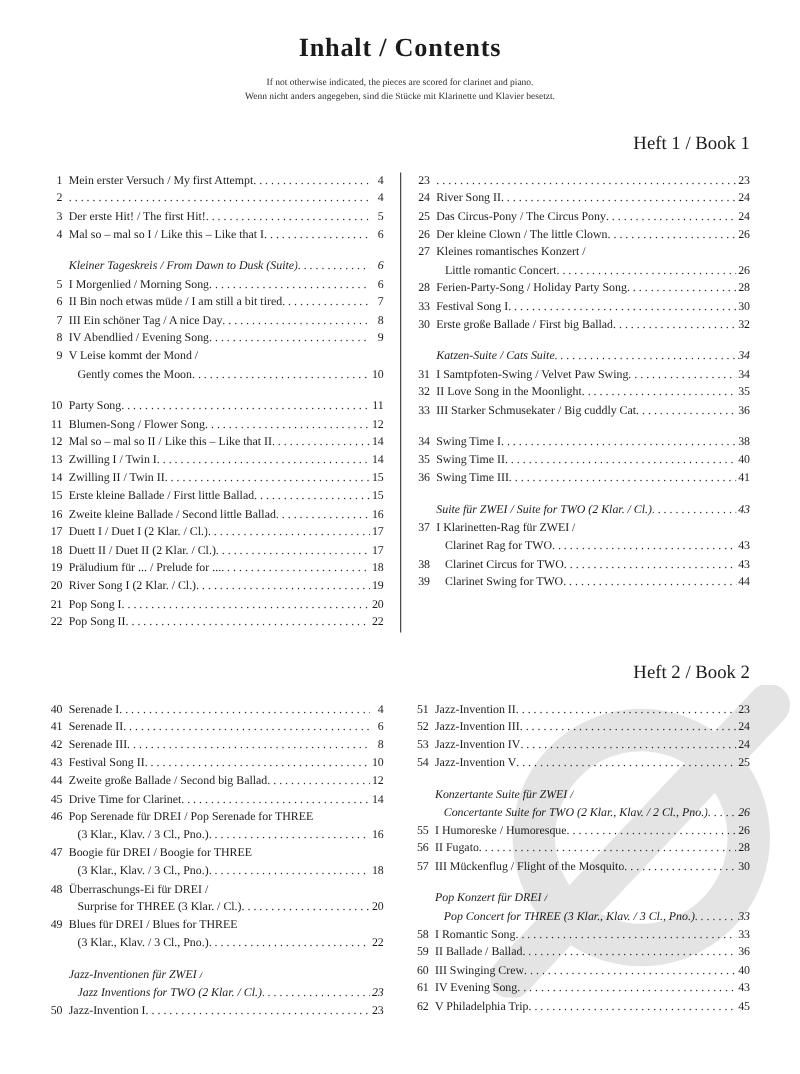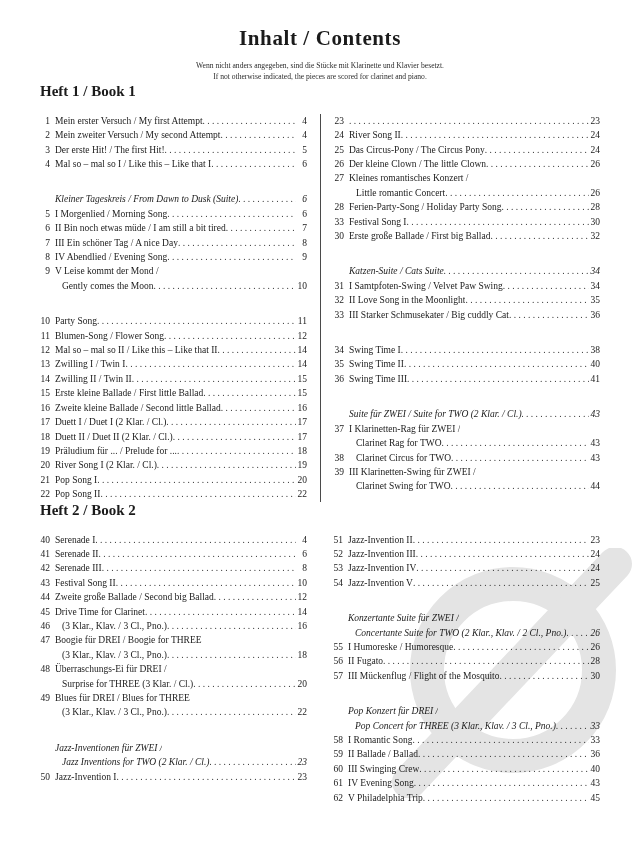--- a/index.html
+++ b/index.html
@@ -16,30 +16,30 @@
 
   .watermark {
     position: absolute; left: 385px; top: 548px;
     width: 250px; height: 250px; z-index: 0; pointer-events: none;
   }
 
   .header { text-align: center; }
   .title { font-size: 21px; font-weight: 600; letter-spacing: 0.6px; margin-bottom: 9px; }
   .note { font-size: 7.6px; line-height: 1.5; color: #2c2c2c; }
 
-  .book-title { text-align: left; font-size: 15px; font-weight: 700; margin-bottom: 14px; }
+  .book-title { text-align: right; font-size: 15px; font-weight: 400; margin-top: 24px; margin-bottom: 14px; }
 
   .cols { display: flex; align-items: stretch; }
   .col { width: 50%; min-width: 0; }
   .col:first-child { padding-right: 13px; }
   .col + .col { padding-left: 13px; }
   .cols.divided .col + .col { border-left: 1px solid #4a4a4a; }
 
   .entry { display: flex; font-size: 9.5px; line-height: 14.4px; }
-  .entry.gap { margin-top: 21px; }
+  .entry.gap { margin-top: 11px; }
   .entry.italic { font-style: italic; }
   .num { width: 15px; flex: none; text-align: right; padding-right: 5px; }
   .body { flex: 1; min-width: 0; display: block; }
   .line { display: flex; align-items: baseline; min-width: 0; }
   .line.cont { padding-left: 7px; }
   .t { white-space: nowrap; flex-shrink: 1; overflow: hidden; }
   .dots { flex: 1; min-width: 4px; overflow: hidden; white-space: nowrap; color: #2a2a2a; }
   .dots::before { content: " . . . . . . . . . . . . . . . . . . . . . . . . . . . . . . . . . . . . . . . . . . . . . . . . . . . . . . . . . ."; }
   .pg { flex: none; min-width: 11px; text-align: right; padding-left: 2px; }
 </style>
@@ -51,22 +51,22 @@
   <div class="watermark">
     <svg width="250" height="250" viewBox="0 0 250 250" aria-hidden="true">
       <circle class="wm-stroke" cx="128" cy="122" r="86" fill="none" stroke="#e4e4e4" stroke-width="34"></circle>
       <line class="wm-stroke" x1="24" y1="234" x2="230" y2="16" stroke="#e4e4e4" stroke-width="34" stroke-linecap="round"></line>
     </svg>
   </div>
 
   <div class="content">
     <header class="header">
       <h1 class="title">Inhalt / Contents</h1>
+      <p class="note">If not otherwise indicated, the pieces are scored for clarinet and piano.</p>
       <p class="note">Wenn nicht anders angegeben, sind die Stücke mit Klarinette und Klavier besetzt.</p>
-      <p class="note">If not otherwise indicated, the pieces are scored for clarinet and piano.</p>
     </header>
 
     <main>
         <section class="book">
           <h2 class="book-title">Heft 1 / Book 1</h2>
           <div class="cols divided">
             <div class="col">
               <div class="entry">
                 <span class="num">1</span>
                 <span class="body">
@@ -74,21 +74,20 @@
                     <span class="t">Mein erster Versuch / My first Attempt</span>
                     <span class="dots"></span>
                     <span class="pg">4</span>
                   </span>
                 </span>
               </div>
               <div class="entry">
                 <span class="num">2</span>
                 <span class="body">
                   <span class="line">
-                    <span class="t">Mein zweiter Versuch / My second Attempt</span>
                     <span class="dots"></span>
                     <span class="pg">4</span>
                   </span>
                 </span>
               </div>
               <div class="entry">
                 <span class="num">3</span>
                 <span class="body">
                   <span class="line">
                     <span class="t">Der erste Hit! / The first Hit!</span>
@@ -483,23 +482,20 @@
                   <span class="line cont">
                     <span class="t">Clarinet Circus for TWO</span>
                     <span class="dots"></span>
                     <span class="pg">43</span>
                   </span>
                 </span>
               </div>
               <div class="entry">
                 <span class="num">39</span>
                 <span class="body">
-                  <span class="line">
-                    <span class="t">III Klarinetten-Swing für ZWEI /</span>
-                  </span>
                   <span class="line cont">
                     <span class="t">Clarinet Swing for TWO</span>
                     <span class="dots"></span>
                     <span class="pg">44</span>
                   </span>
                 </span>
               </div>
             </div>
           </div>
         </section>
@@ -563,20 +559,23 @@
                   <span class="line">
                     <span class="t">Drive Time for Clarinet</span>
                     <span class="dots"></span>
                     <span class="pg">14</span>
                   </span>
                 </span>
               </div>
               <div class="entry">
                 <span class="num">46</span>
                 <span class="body">
+                  <span class="line">
+                    <span class="t">Pop Serenade für DREI / Pop Serenade for THREE</span>
+                  </span>
                   <span class="line cont">
                     <span class="t">(3 Klar., Klav. / 3 Cl., Pno.)</span>
                     <span class="dots"></span>
                     <span class="pg">16</span>
                   </span>
                 </span>
               </div>
               <div class="entry">
                 <span class="num">47</span>
                 <span class="body">

